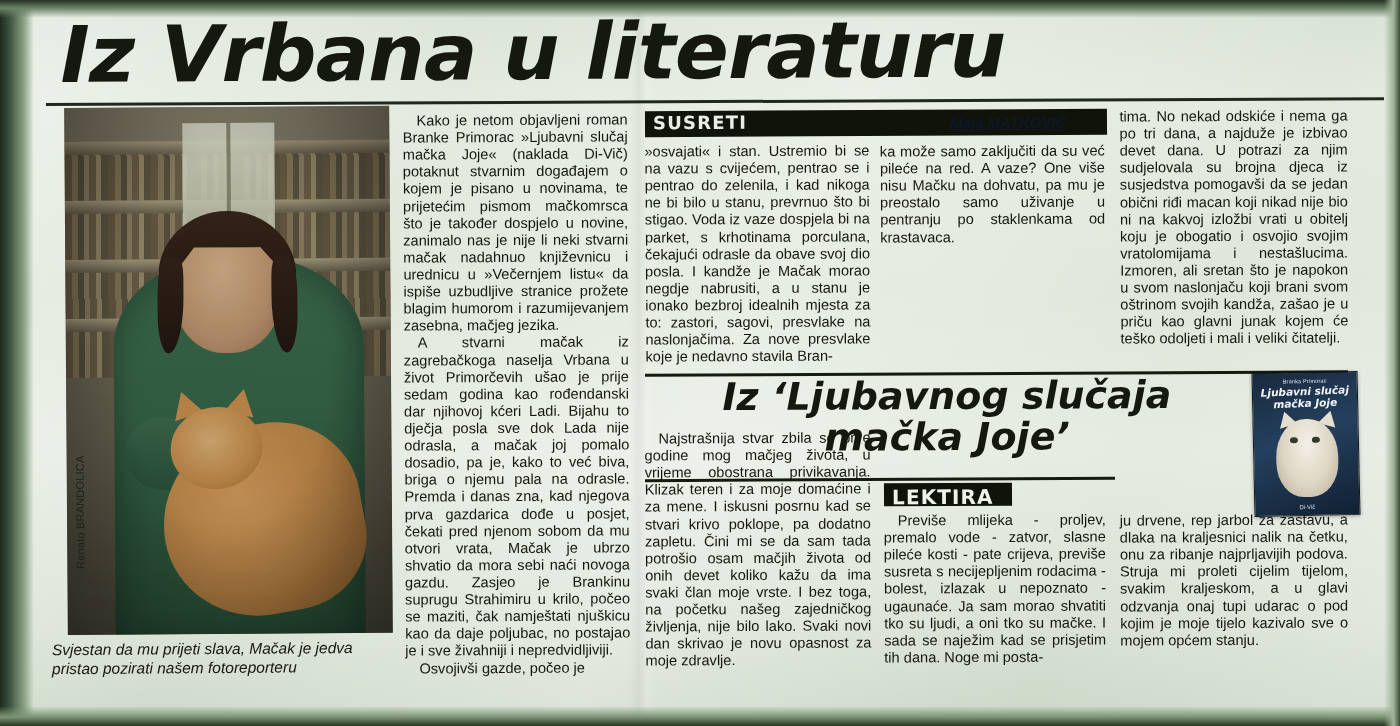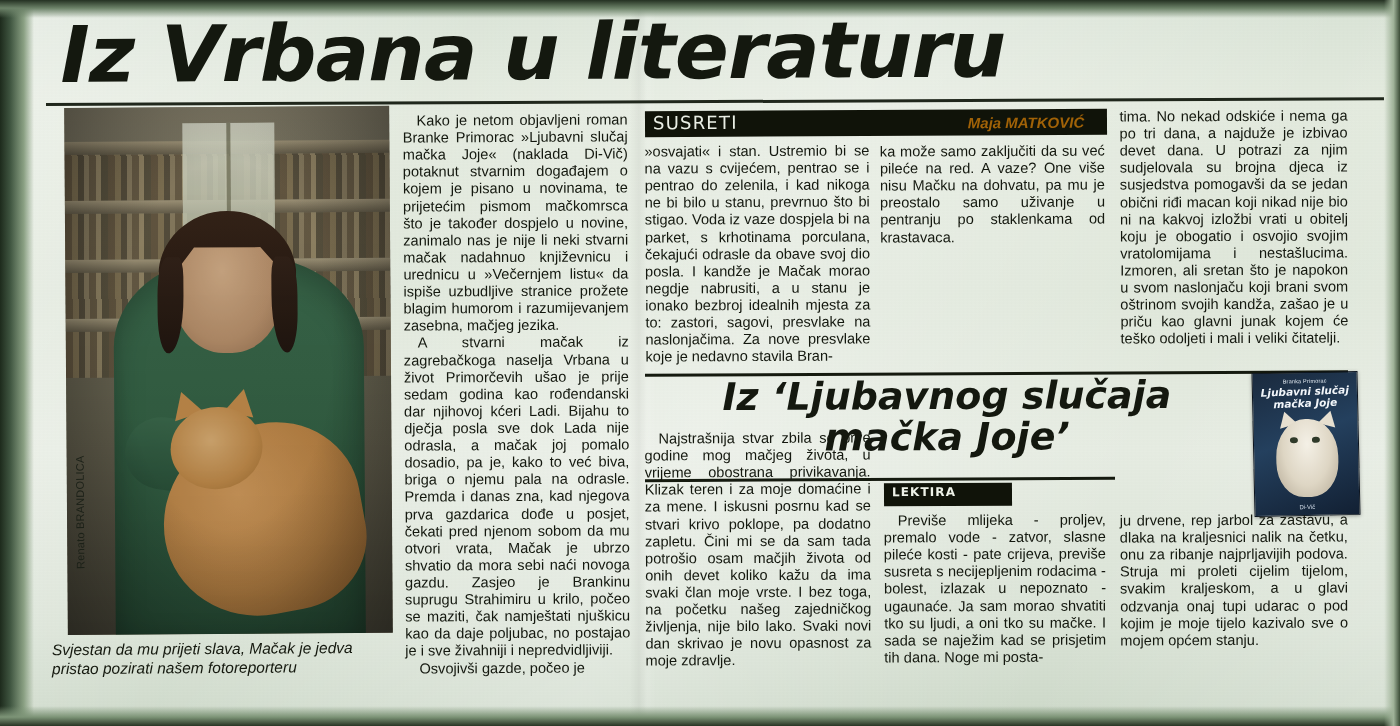--- a/index.html
+++ b/index.html
@@ -279,38 +279,39 @@
     width: 462px;
     height: 26px;
     background: #101309;
     transform: rotate(-0.3deg);
   }
   .kicker-label {
     position: absolute;
     left: 653px;
     top: 112px;
     font-size: 18px;
-    font-weight: normal;
+    font-weight: bold;
     letter-spacing: 1.2px;
     color: #e9eee4;
     font-family: "DejaVu Sans", sans-serif;
     transform: rotate(-0.3deg);
   }
   .byline {
     position: absolute;
     left: 950px;
     top: 114px;
     width: 152px;
-    text-align: center;
+    text-align: left;
     font-size: 15px;
     font-weight: bold;
     font-style: italic;
-    color: #a16207;
+    color: #0f172a;
     font-family: "Liberation Sans", sans-serif;
     transform: rotate(-0.3deg);
+    text-decoration: underline;
   }
 
   
   .sub-rule-top {
     position: absolute;
     left: 645px;
     top: 372px;
     width: 703px;
     height: 3px;
     background: #151a0f;
@@ -347,21 +348,21 @@
     top: 483px;
     width: 128px;
     height: 23px;
     background: #101309;
     transform: rotate(-0.28deg);
   }
   .lektira-label {
     position: absolute;
     left: 892px;
     top: 485px;
-    font-size: 12px;
+    font-size: 20px;
     font-weight: bold;
     letter-spacing: 1.1px;
     color: #eef2e8;
     font-family: "DejaVu Sans", sans-serif;
     transform: rotate(-0.28deg);
   }
 
   
   .book {
     position: absolute;

